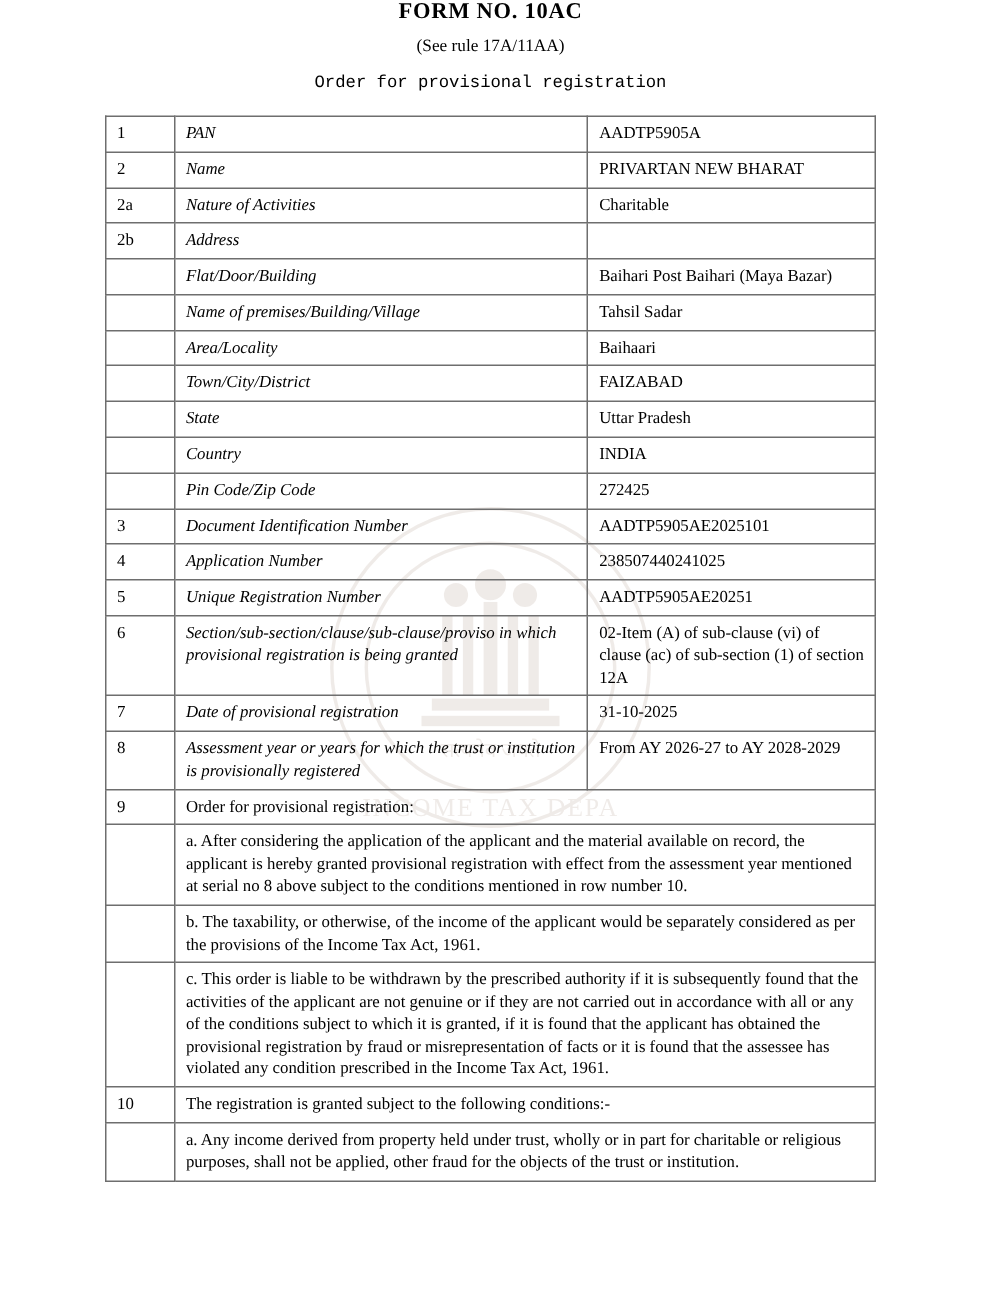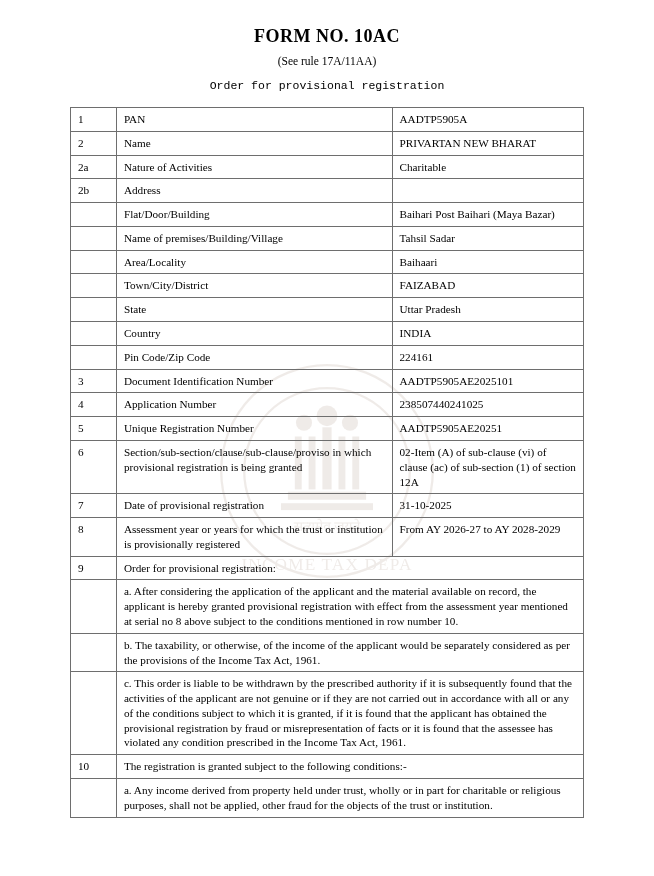--- a/index.html
+++ b/index.html
@@ -28,24 +28,23 @@
     top: 330px;
     transform: translateX(-50%);
     width: 230px;
     height: 230px;
     opacity: 0.13;
     pointer-events: none;
     z-index: 0;
   }
   .doc-title {
     text-align: center;
-    font-size: 18px;
+    font-size: 15px;
     font-weight: bold;
     letter-spacing: 0.5px;
-    margin-top: 26px;
     position: relative;
     z-index: 2;
   }
   .doc-subtitle {
     text-align: center;
     font-size: 11.5px;
     margin-top: 8px;
     position: relative;
     z-index: 2;
   }
@@ -71,20 +70,21 @@
     line-height: 1.32;
     padding: 4px 6px 4px 7px;
     vertical-align: top;
     background: transparent;
   }
   td.c-num {
     width: 36px;
   }
   td.c-label {
     width: 290px;
+    font-style: italic;
   }
   td.c-val {
     width: 190px;
   }
 </style>
 </head>
 <body>
 
 <div class="page">
 
@@ -162,21 +162,21 @@
         <td class="c-val">Uttar Pradesh</td>
       </tr>
       <tr>
         <td class="c-num"></td>
         <td class="c-label">Country</td>
         <td class="c-val">INDIA</td>
       </tr>
       <tr>
         <td class="c-num"></td>
         <td class="c-label">Pin Code/Zip Code</td>
-        <td class="c-val">224161</td>
+        <td class="c-val">272425</td>
       </tr>
       <tr>
         <td class="c-num">3</td>
         <td class="c-label">Document Identification Number</td>
         <td class="c-val">AADTP5905AE2025101</td>
       </tr>
       <tr>
         <td class="c-num">4</td>
         <td class="c-label">Application Number</td>
         <td class="c-val">238507440241025</td>

